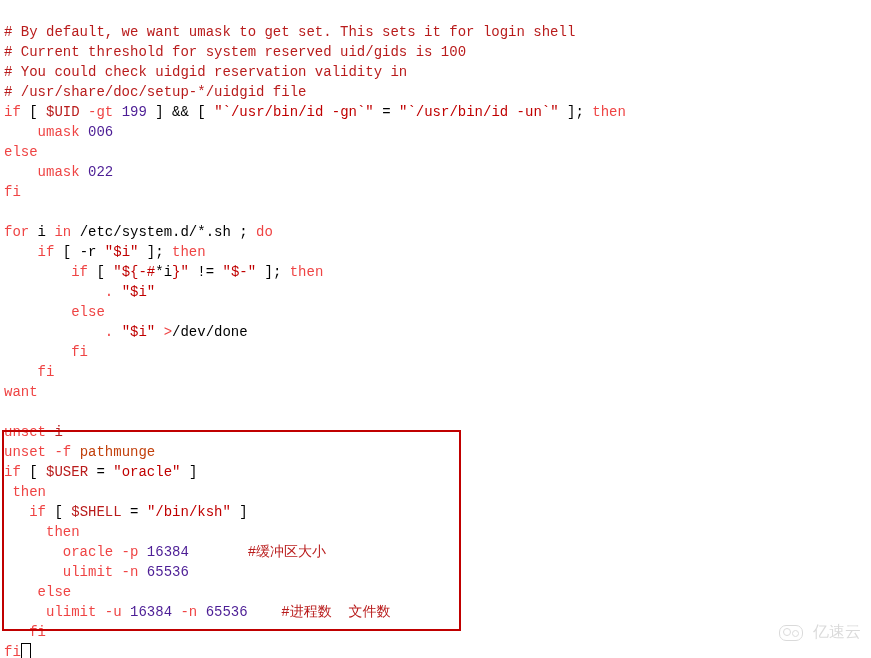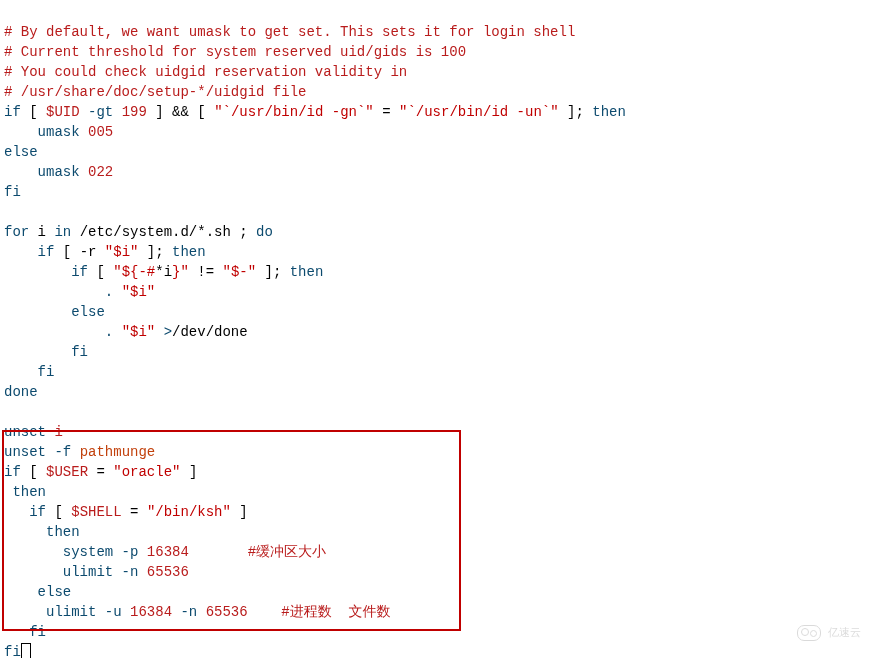--- a/index.html
+++ b/index.html
@@ -1,61 +1,61 @@
 <!DOCTYPE html>
 <html><head>
 <meta charset="utf-8">
 <style>
 body{margin:0;padding:0;font-family:"Courier New",monospace;font-size:14px;line-height:20px;background:#fff;color:#000;width:871px}
 .editor{padding:2px 4px;white-space:pre;position:relative}
-.k{color:#0c4a6e}
+.k{color:#ef4444}
 .s{color:#c00000}
-.n{color:#b91c1c}
+.n{color:#4c1d95}
 .o{color:#000}
 .v{color:#b91c1c}
 .f{color:#c2410c}
 .c{color:#b91c1c}
 .box{border:2px solid #c00000;position:absolute;left:2px;top:430px;width:455px;height:197px;pointer-events:none}
 .cursor{display:inline-block;width:8px;height:15px;border:1px solid #000;vertical-align:text-bottom}
-.watermark{position:absolute;right:10px;bottom:15px;opacity:.3;font-size:11px;color:#888}
+.watermark{position:absolute;right:10px;bottom:15px;opacity:.3;font-size:16px;color:#888}
 .wm-icon{width:22px;height:14px;border:1px solid #888;border-radius:7px;display:inline-block;vertical-align:middle;position:relative}
 .wm-icon::before{content:"";position:absolute;left:3px;top:2px;width:6px;height:6px;border:1px solid #888;border-radius:50%}
 .wm-icon::after{content:"";position:absolute;right:3px;top:4px;width:5px;height:5px;border:1px solid #888;border-radius:50%}
 </style>
 </head>
 <body>
 
 <div class="editor">
 <span class="c"># By default, we want umask to get set. This sets it for login shell</span>
 <span class="c"># Current threshold for system reserved uid/gids is 100</span>
 <span class="c"># You could check uidgid reservation validity in</span>
 <span class="c"># /usr/share/doc/setup-*/uidgid file</span>
 <span><span class="k">if</span><span> [ </span><span class="v">$UID</span><span class="k"> -gt </span><span class="n">199</span><span> ] </span><span class="o">&amp;&amp;</span><span> [ </span><span class="s">"`/usr/bin/id -gn`"</span><span> = </span><span class="s">"`/usr/bin/id -un`"</span><span> ]; </span><span class="k">then</span></span>
-<span>    <span class="k">umask</span><span> </span><span class="n">005</span></span>
+<span>    <span class="k">umask</span><span> </span><span class="n">006</span></span>
 <span class="k">else</span>
 <span>    <span class="k">umask</span><span> </span><span class="n">022</span></span>
 <span class="k">fi</span>
 
 <span><span class="k">for</span><span> i </span><span class="k">in</span><span> /etc/system.d/*.sh ; </span><span class="k">do</span></span>
 <span>    <span class="k">if</span><span> [ -r </span><span class="s">"$i"</span><span> ]; </span><span class="k">then</span></span>
 <span>        <span class="k">if</span><span> [ </span><span class="s">"${-#</span><span>*i</span><span class="s">}"</span><span> != </span><span class="s">"$-"</span><span> ]; </span><span class="k">then</span></span>
 <span>            <span class="k">. </span><span class="s">"$i"</span></span>
 <span>        <span class="k">else</span></span>
 <span>            <span class="k">. </span><span class="s">"$i"</span><span class="k"> &gt;</span><span>/dev/done</span></span>
 <span>        <span class="k">fi</span></span>
 <span>    <span class="k">fi</span></span>
-<span class="k">done</span>
+<span class="k">want</span>
 
 <span><span class="k">unset</span><span class="v"> i</span></span>
 <span><span class="k">unset</span><span class="k"> -f </span><span class="f">pathmunge</span></span>
 <span><span class="k">if</span><span> [ </span><span class="v">$USER</span><span> = </span><span class="s">"oracle"</span><span> ]</span></span>
 <span> <span class="k">then</span></span>
 <span>   <span class="k">if</span><span> [ </span><span class="v">$SHELL</span><span> = </span><span class="s">"/bin/ksh"</span><span> ]</span></span>
 <span>     <span class="k">then</span></span>
-<span>       <span class="k">system -p </span><span class="n">16384</span><span>       </span><span class="c">#缓冲区大小</span></span>
+<span>       <span class="k">oracle -p </span><span class="n">16384</span><span>       </span><span class="c">#缓冲区大小</span></span>
 <span>       <span class="k">ulimit -n </span><span class="n">65536</span></span>
 <span>    <span class="k">else</span></span>
 <span>     <span class="k">ulimit -u </span><span class="n">16384</span><span class="k"> -n </span><span class="n">65536</span><span>    </span><span class="c">#进程数  文件数</span></span>
 <span>   <span class="k">fi</span></span>
 <span><span class="k">fi</span><span class="cursor"></span></span>
 <div class="box"></div>
 </div>
 
 <div class="watermark"><span class="wm-icon"></span> <span>亿速云</span></div>
 

